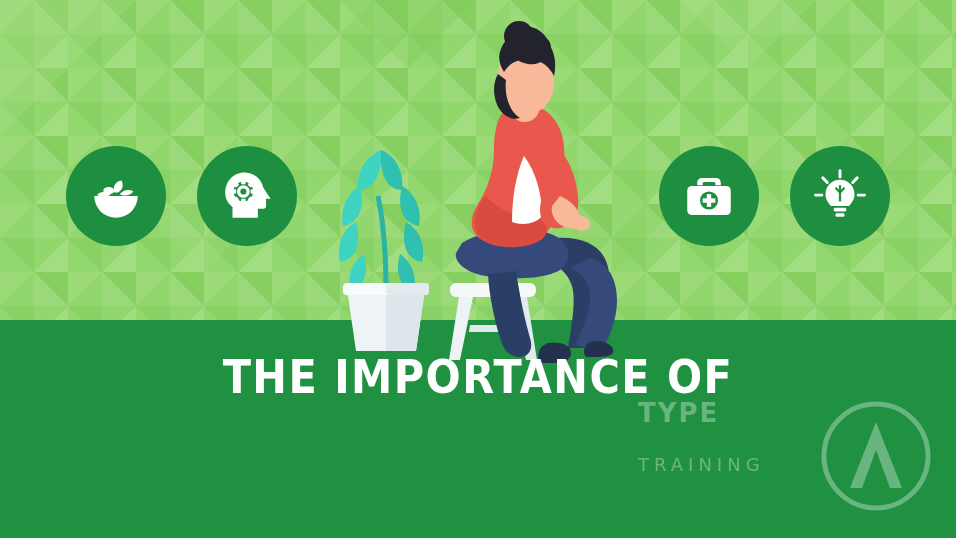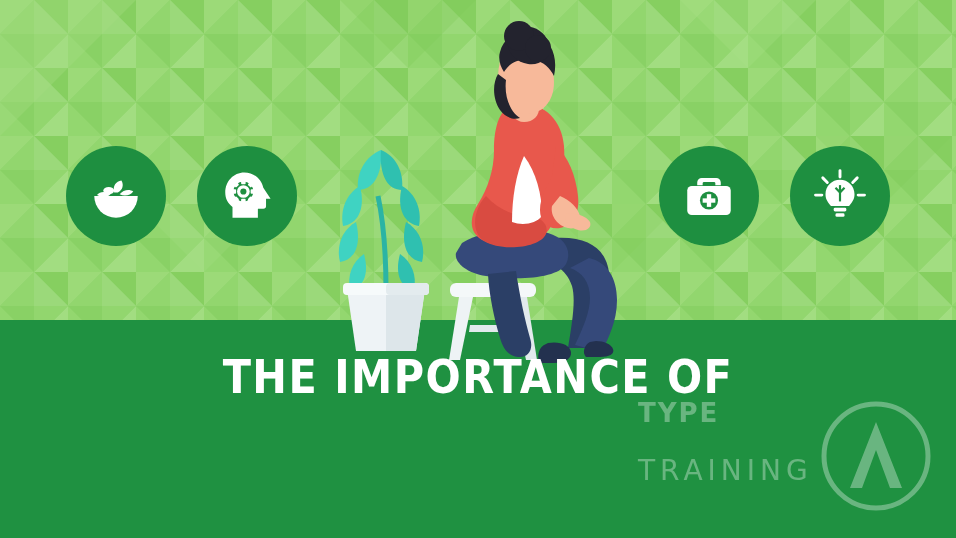--- a/index.html
+++ b/index.html
@@ -87,21 +87,21 @@
     left: 0; top: 6px;
     font-size: 26px;
     font-weight: bold;
     color: #ffffff;
     letter-spacing: 2px;
     font-family: "DejaVu Sans", sans-serif;
   }
   .wm-text-b {
     position: absolute;
     left: 0; top: 62px;
-    font-size: 28px;
+    font-size: 18px;
     font-weight: normal;
     color: #ffffff;
     letter-spacing: 5px;
     font-family: "DejaVu Sans", sans-serif;
   }
   .wm-mark {
     position: absolute;
     right: 6px;
     top: 8px;
   }

